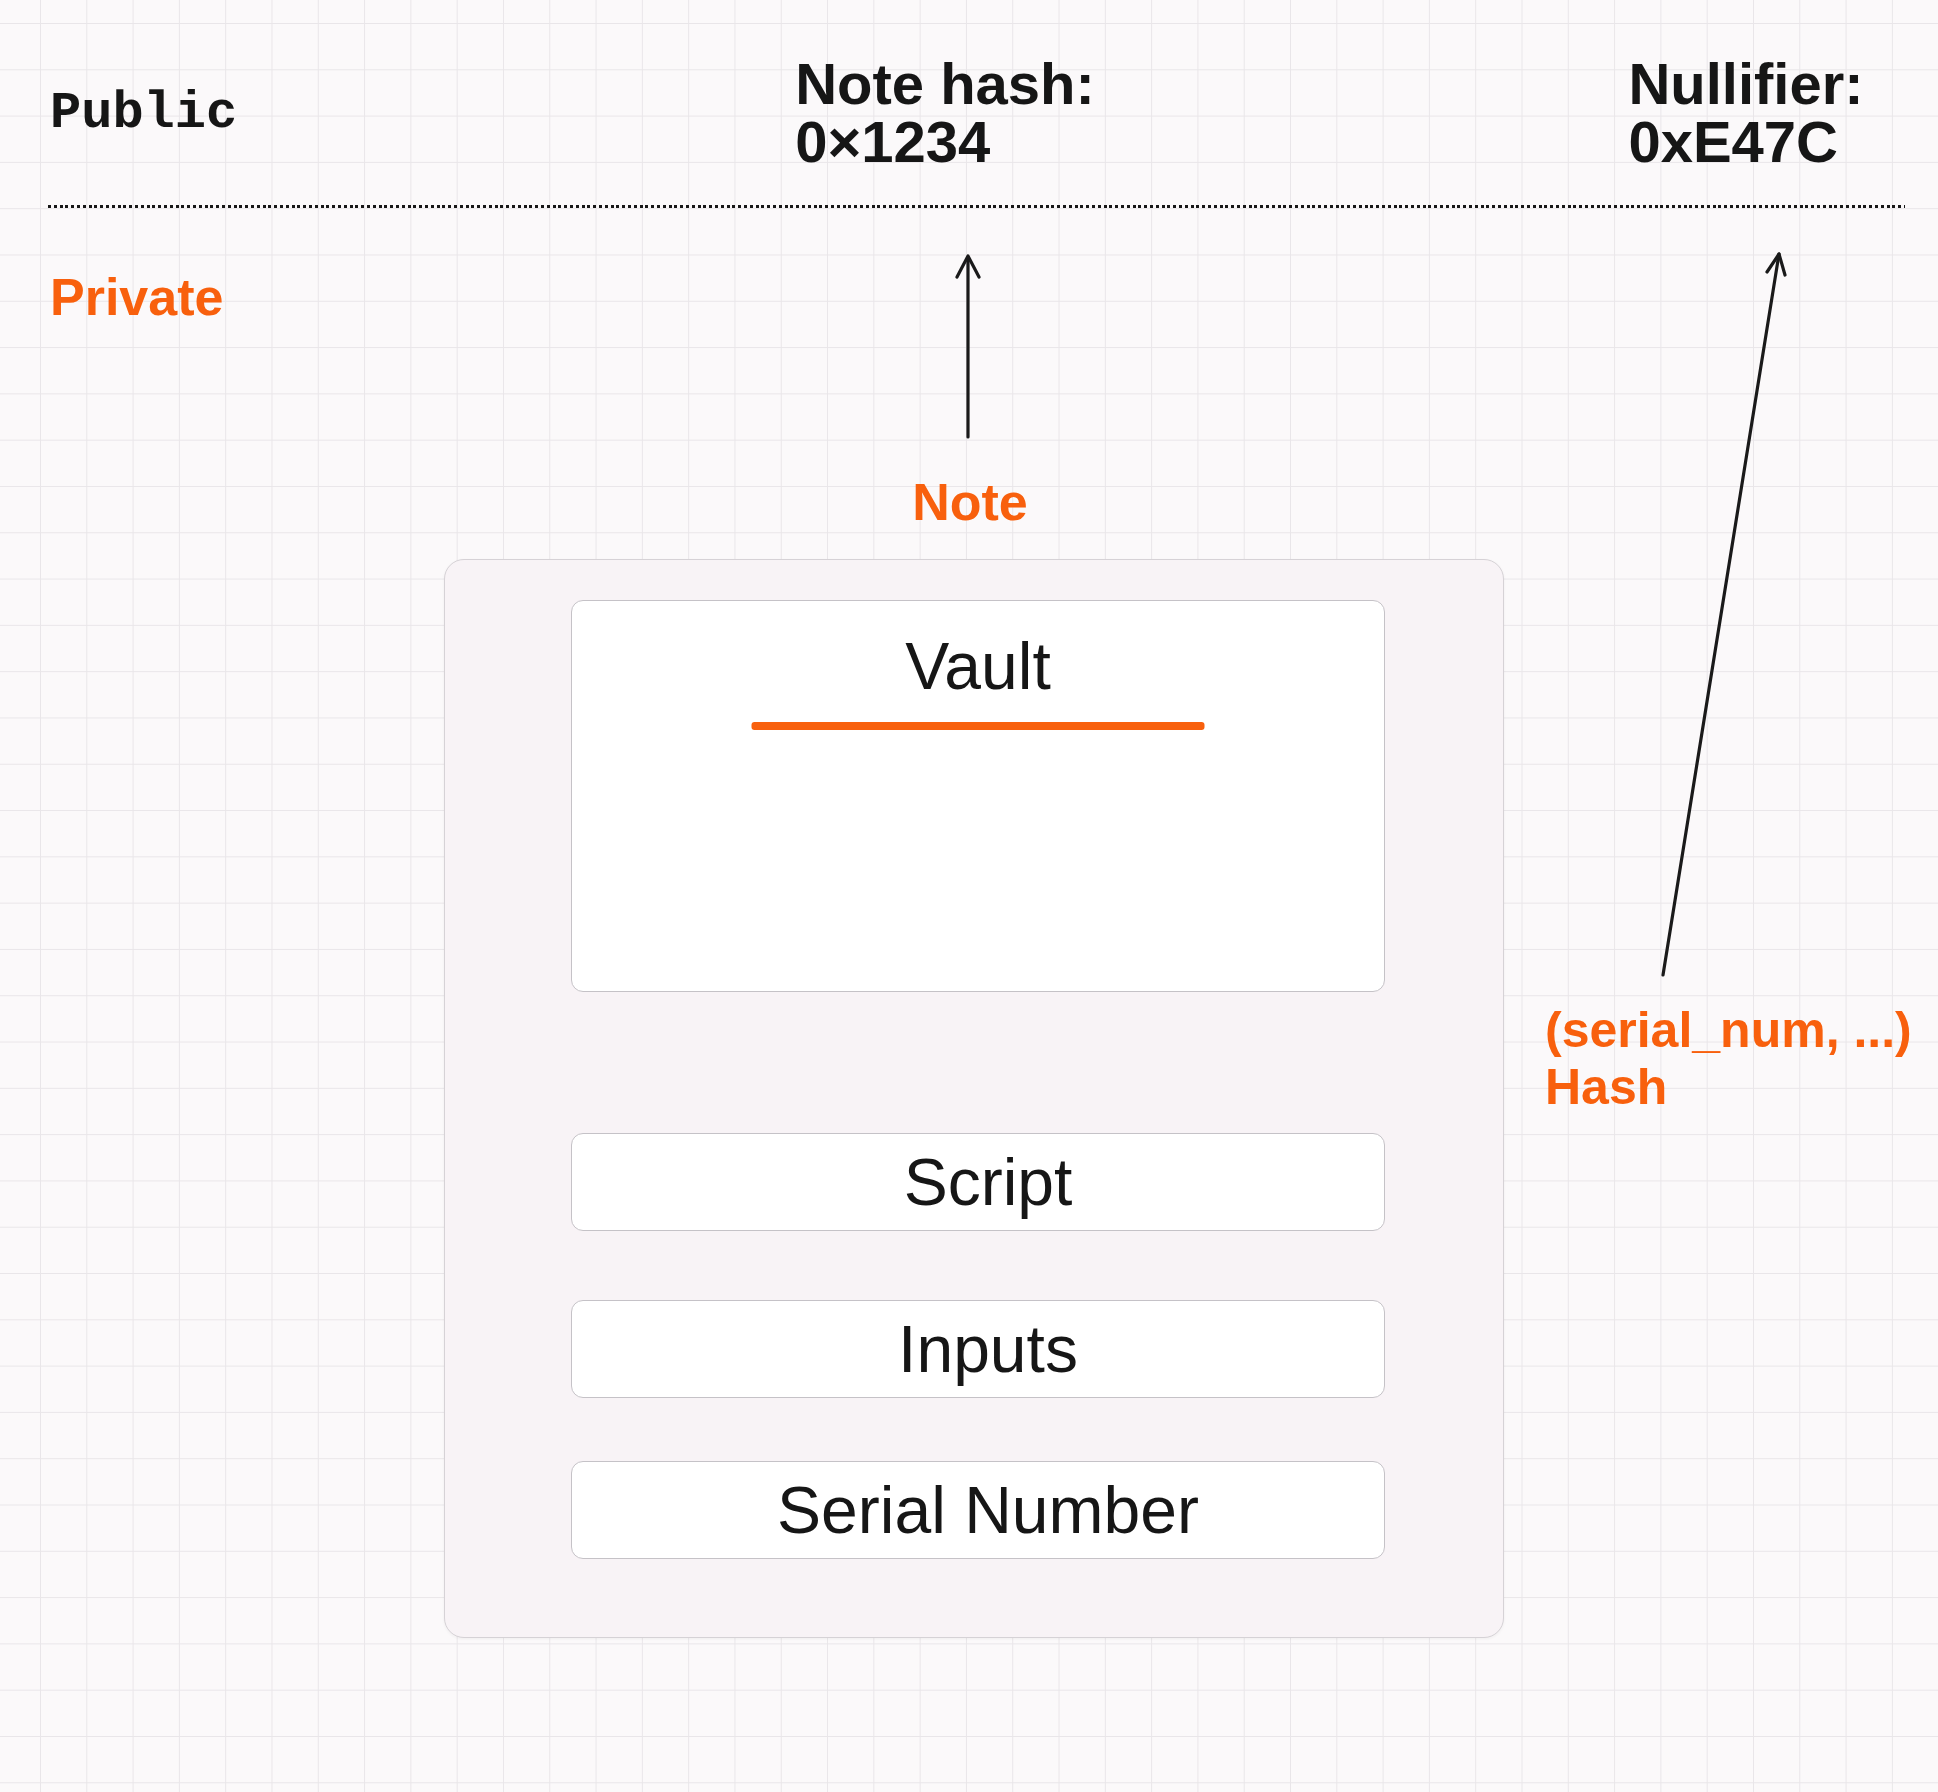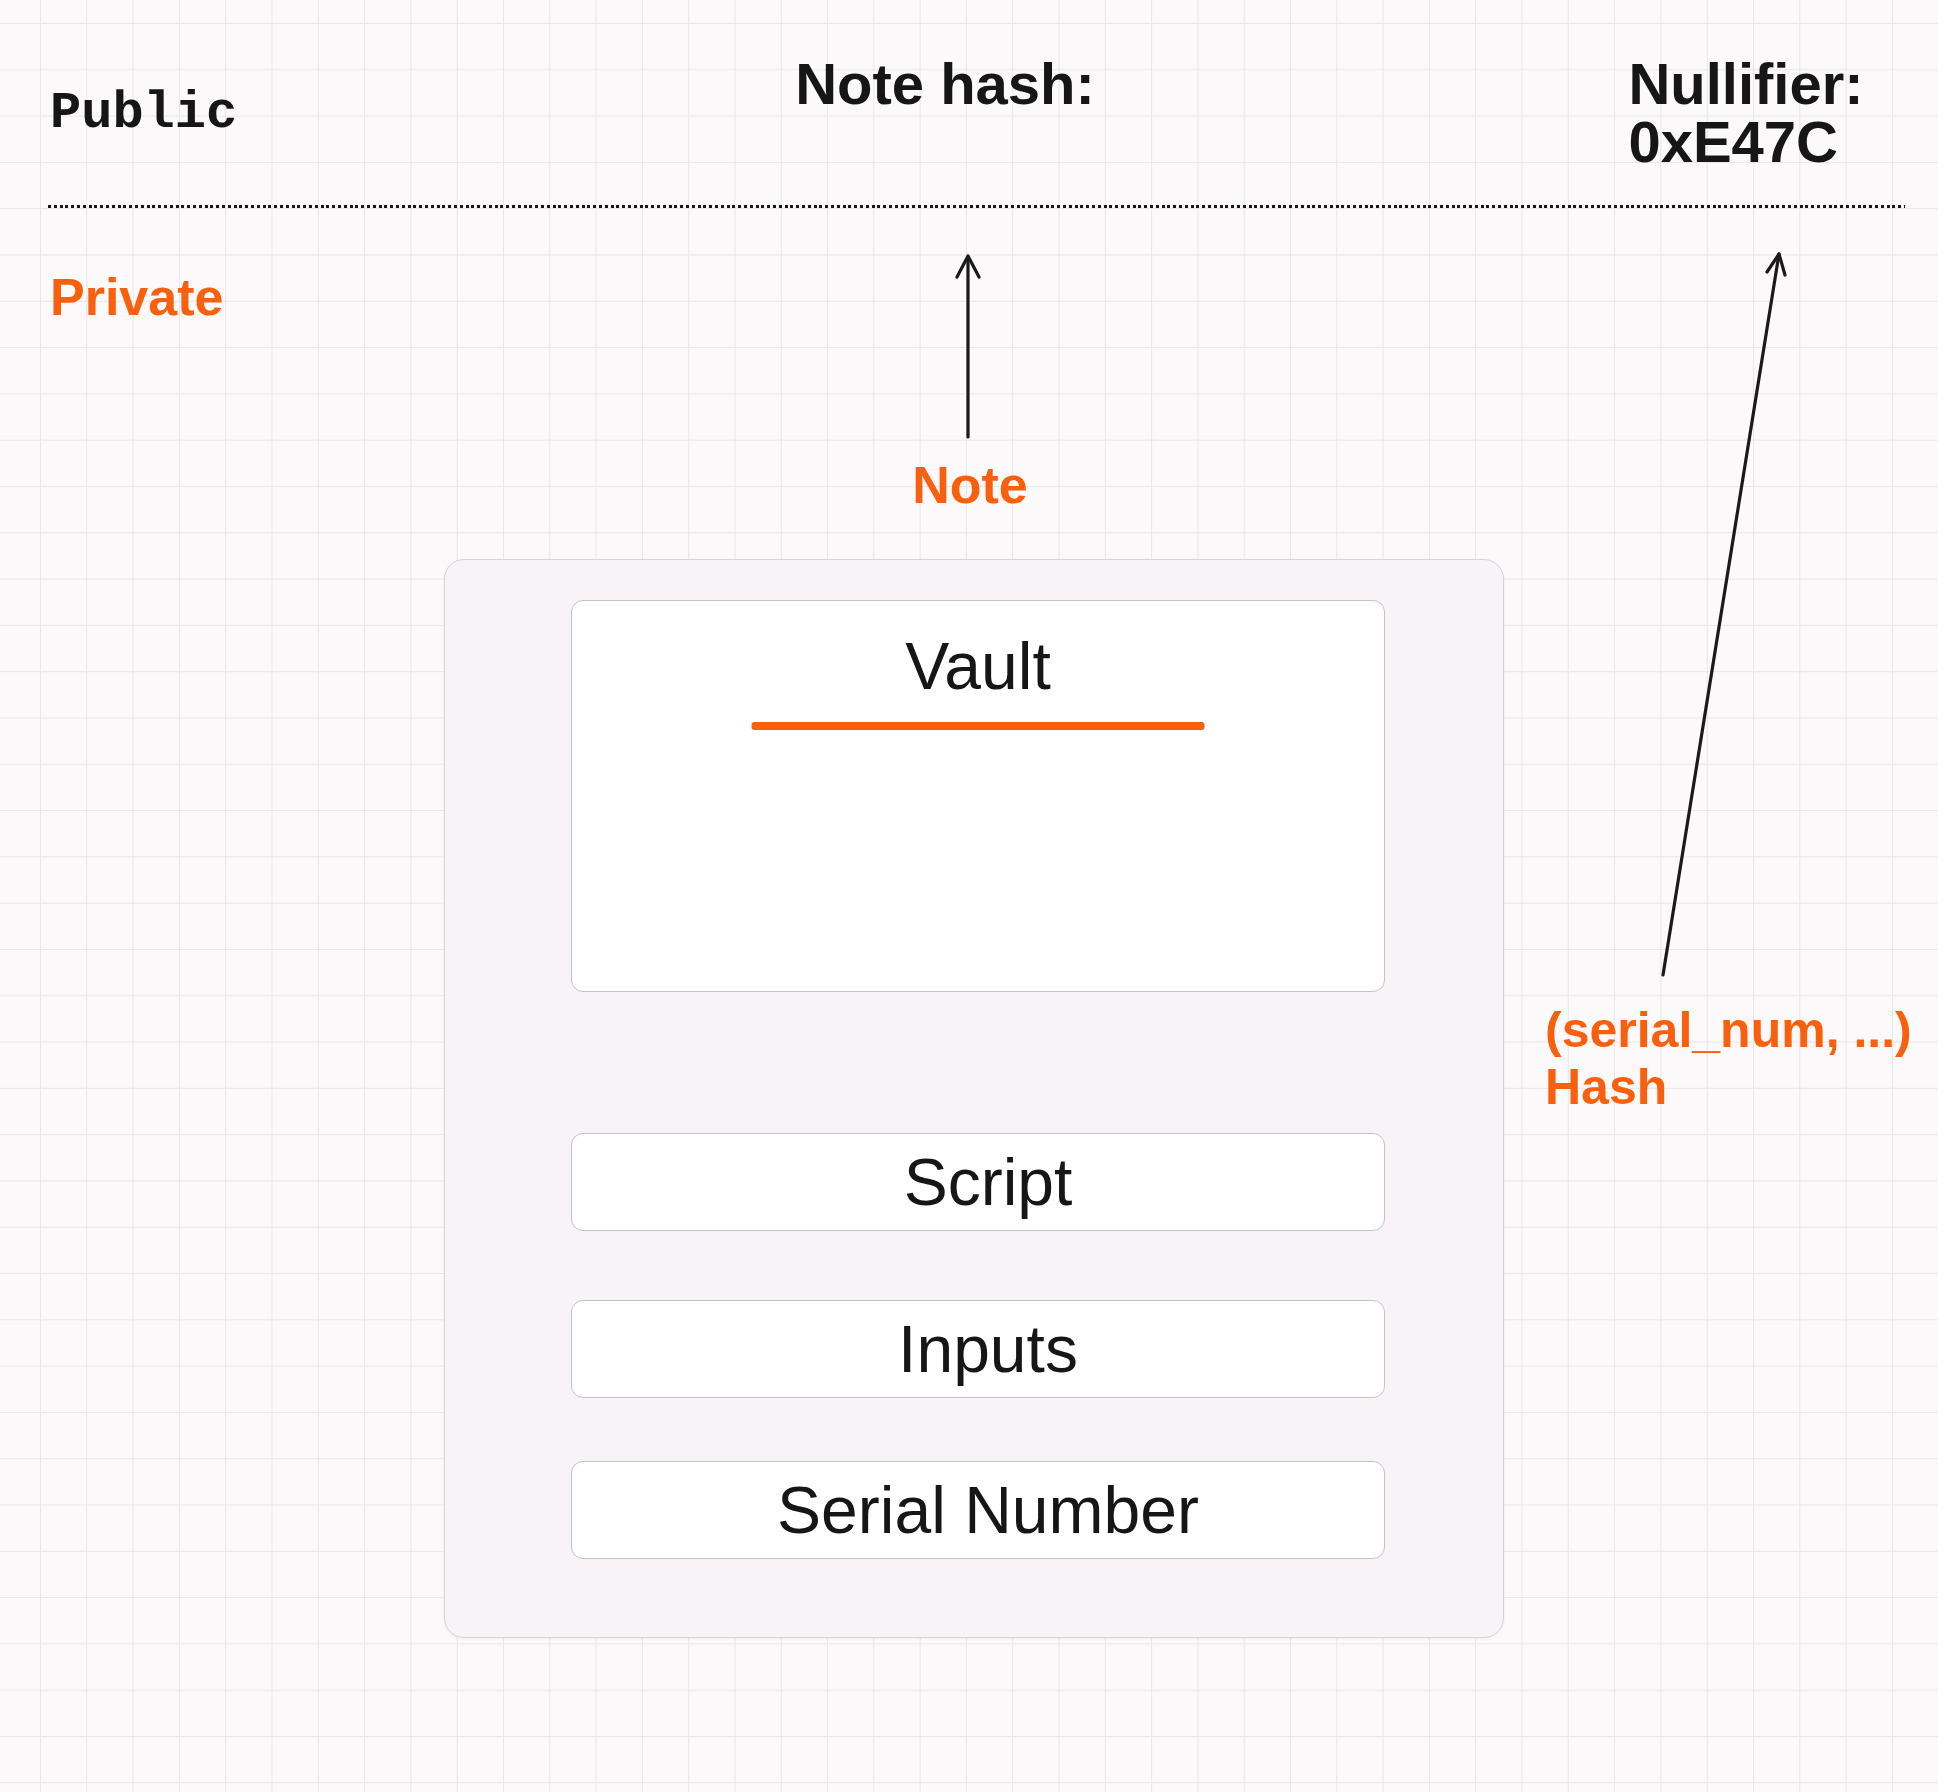--- a/index.html
+++ b/index.html
@@ -35,21 +35,21 @@
   .note-hash{left:945px;top:55px;transform:translateX(-50%);}
   .nullifier{left:1746px;top:55px;transform:translateX(-50%);}
   .divider{
     left:48px;top:205px;width:1857px;height:3px;
     background:repeating-linear-gradient(90deg, var(--ink) 0 3px, transparent 3px 5.8px);
   }
   
   .arrows{left:0;top:0;width:1938px;height:1792px;pointer-events:none;}
   .arrows path{stroke:var(--arrow);stroke-width:3.2;fill:none;stroke-linecap:round;stroke-linejoin:round;}
   
-  .note-label{left:970px;top:455px;transform:translateX(-50%);font-size:52px;font-weight:700;color:var(--orange);white-space:nowrap;}
+  .note-label{left:970px;top:472px;transform:translateX(-50%);font-size:52px;font-weight:700;color:var(--orange);white-space:nowrap;}
   .hash-annotation{left:1545px;top:1002px;font-size:50px;font-weight:700;line-height:57px;color:var(--orange);white-space:nowrap;}
   
   .card{
     left:444px;top:559px;width:1060px;height:1079px;
     background:var(--card-fill);
     border:1.5px solid var(--card-border);
     border-radius:20px;
     box-shadow:0 1px 3px rgba(40,30,40,.05);
   }
   .inner-box{
@@ -71,20 +71,21 @@
 </head>
 <body>
 
 <div class="abs divider"></div>
 
 <div class="abs zone-label public-label">Public</div>
 <div class="abs zone-label private-label">Private</div>
 
 <div class="abs headline note-hash">
   <div>Note hash:</div>
+  <div>0×1234</div>
 </div>
 
 <div class="abs headline nullifier">
   <div>Nullifier:</div>
   <div>0xE47C</div>
 </div>
 
 <svg class="abs arrows" viewBox="0 0 1938 1792" xmlns="http://www.w3.org/2000/svg">
   <g>
     <path d="M968 437 L968 258"></path>

